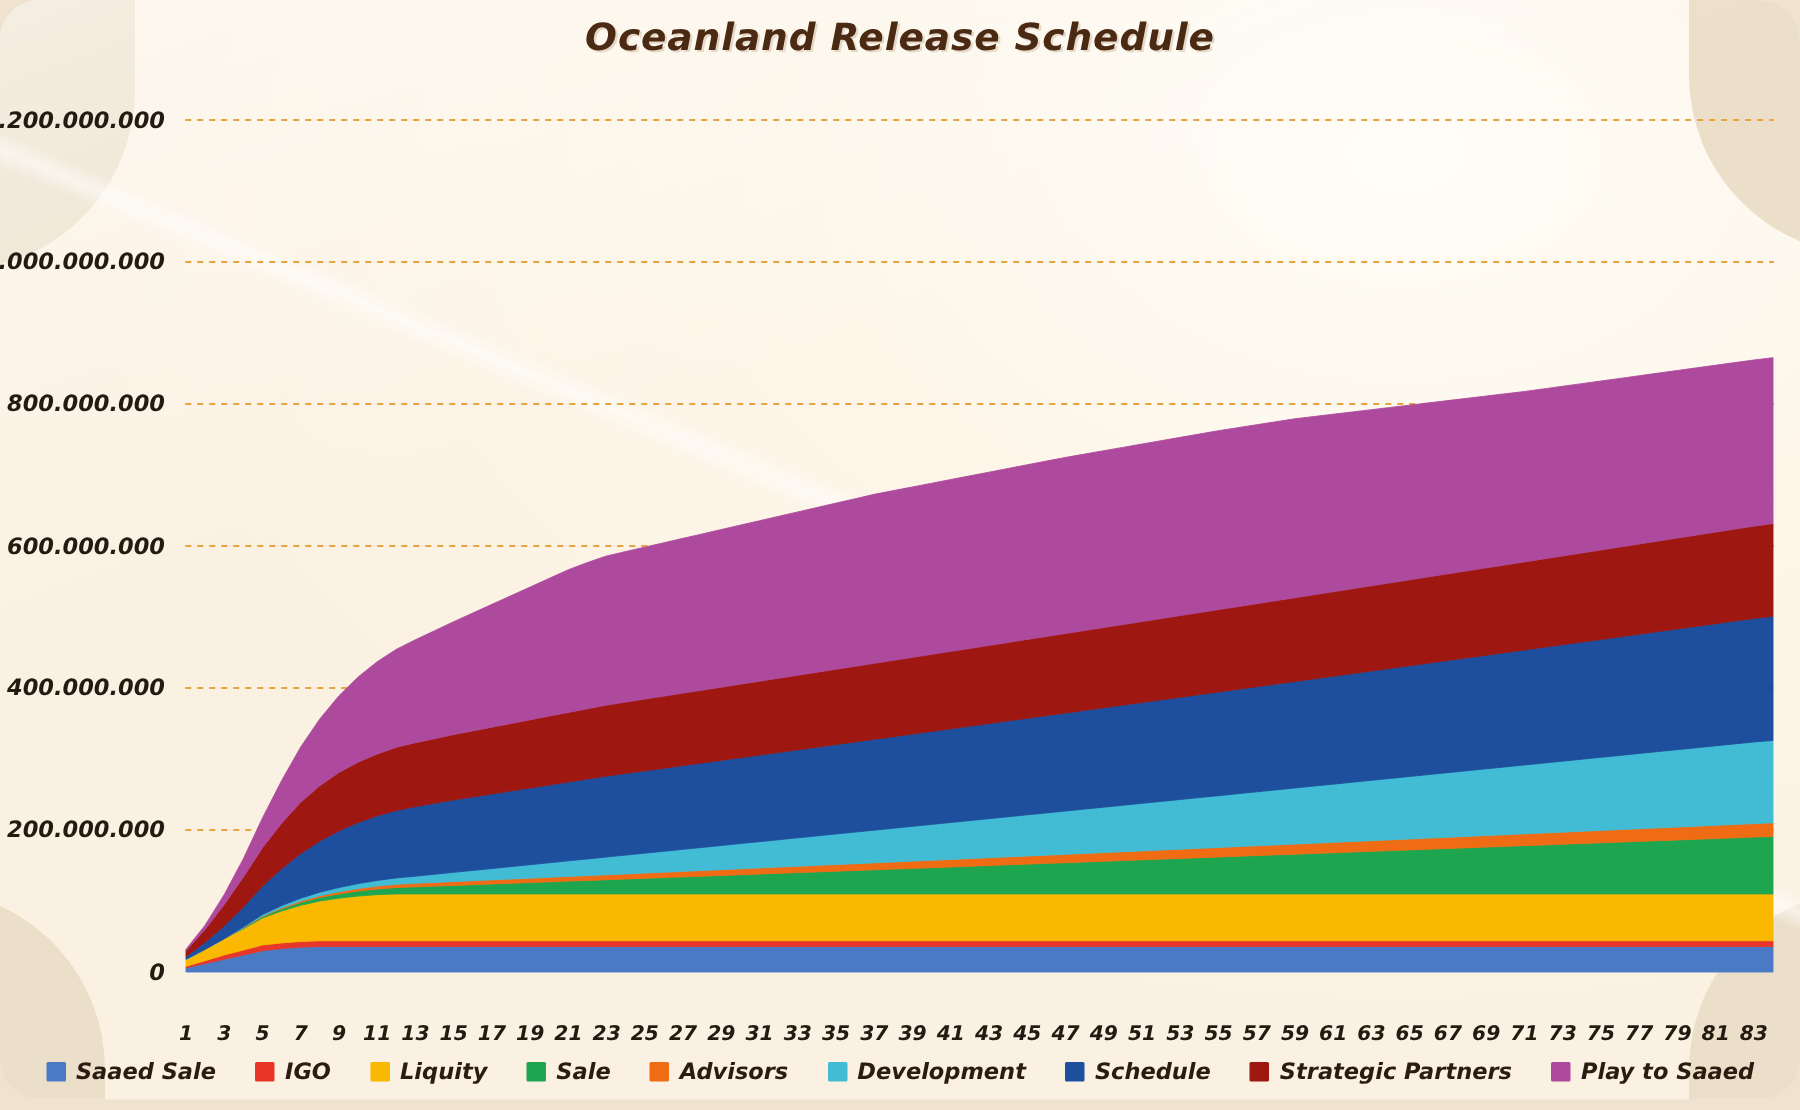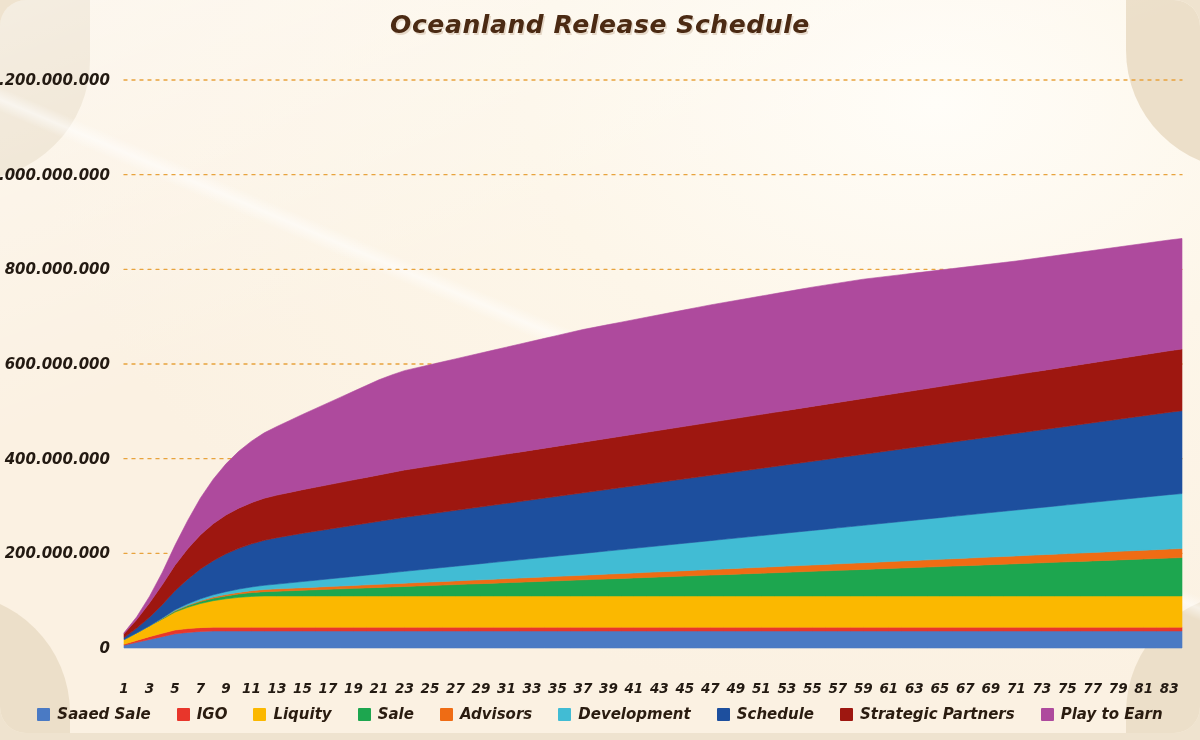--- a/index.html
+++ b/index.html
@@ -249,16 +249,16 @@
       <div class="legend-item">
         <span class="legend-swatch" style="background: rgb(29, 79, 158);"></span>
         <span class="legend-label">Schedule</span>
       </div>
       <div class="legend-item">
         <span class="legend-swatch" style="background: rgb(158, 23, 16);"></span>
         <span class="legend-label">Strategic Partners</span>
       </div>
       <div class="legend-item">
         <span class="legend-swatch" style="background: rgb(174, 74, 157);"></span>
-        <span class="legend-label">Play to Earn</span>
+        <span class="legend-label">Play to Saaed</span>
       </div>
     </div>
 </div>
 
 </body></html>

